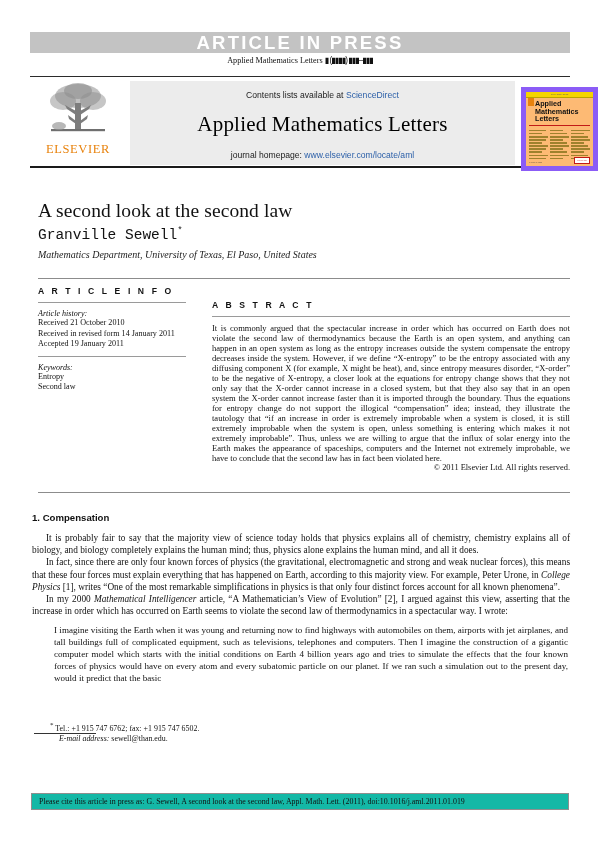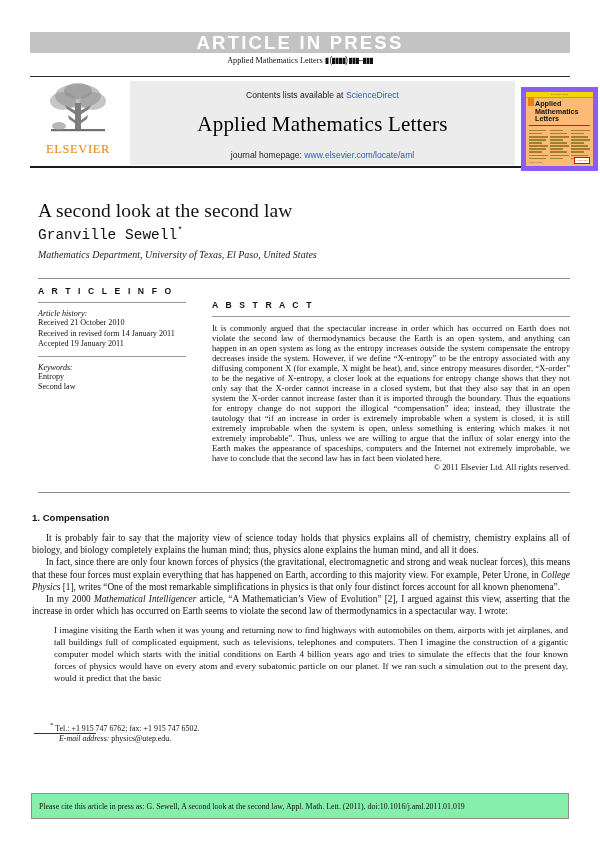--- a/index.html
+++ b/index.html
@@ -291,22 +291,22 @@
     width: 360px;
     font-size: 7.9px;
     line-height: 10.4px;
     color: #111;
   }
 
   
   .cite-bar {
     position: absolute;
     left: 31px; top: 793px;
-    width: 538px; height: 26px;
-    background: #86efac;
+    width: 538px; height: 17px;
+    background: #14b8a6;
     border: 0.8px solid #8f8f8f;
     box-sizing: border-box;
     display: flex;
     align-items: center;
     padding-left: 7px;
   }
   .cite-text {
     font-size: 7.9px;
     color: #111;
     white-space: nowrap;
@@ -453,21 +453,21 @@
   </div>
 
   <div class="foot-rule"></div>
   <div class="footnote">
     <div>
       <sup>*</sup>
       <span>Tel.: +1 915 747 6762; fax: +1 915 747 6502.</span>
     </div>
     <div style="padding-left:9px">
       <span class="fn-email">E-mail address:</span>
-      <span>physics@utep.edu.</span>
+      <span>sewell@than.edu.</span>
     </div>
   </div>
 
   <div class="cite-bar">
     <span class="cite-text">Please cite this article in press as: G. Sewell, A second look at the second law, Appl. Math. Lett. (2011), doi:10.1016/j.aml.2011.01.019</span>
   </div>
 
 </div>
 
 </body></html>

